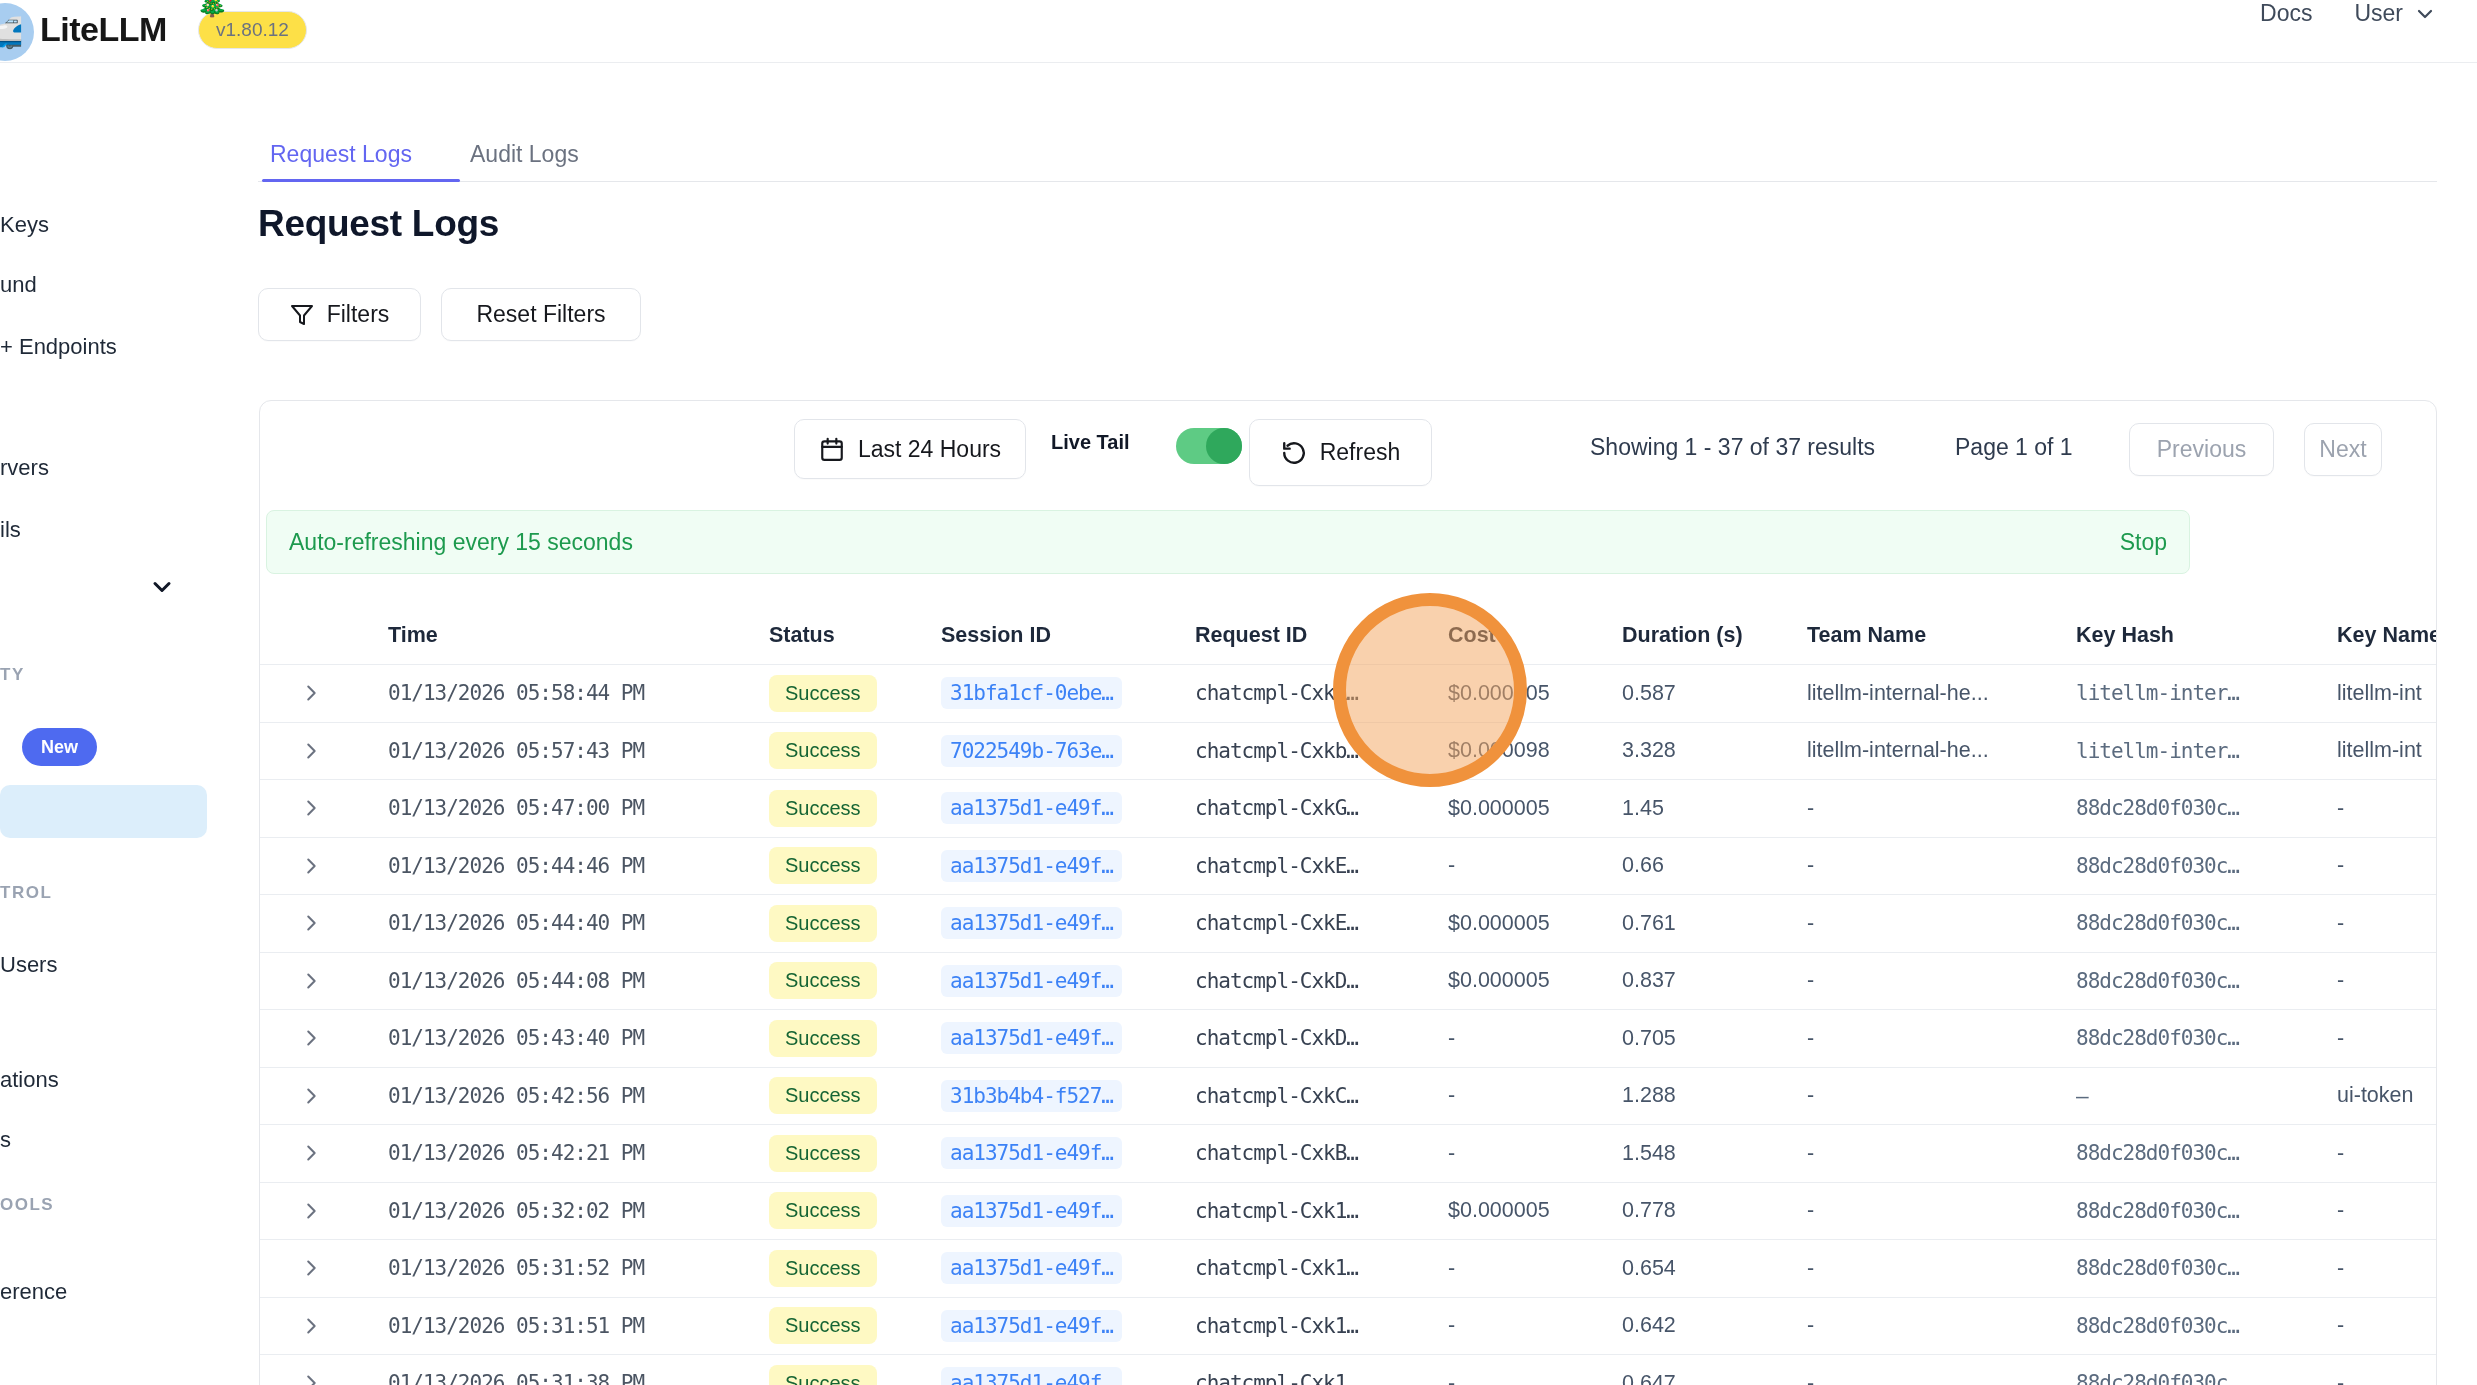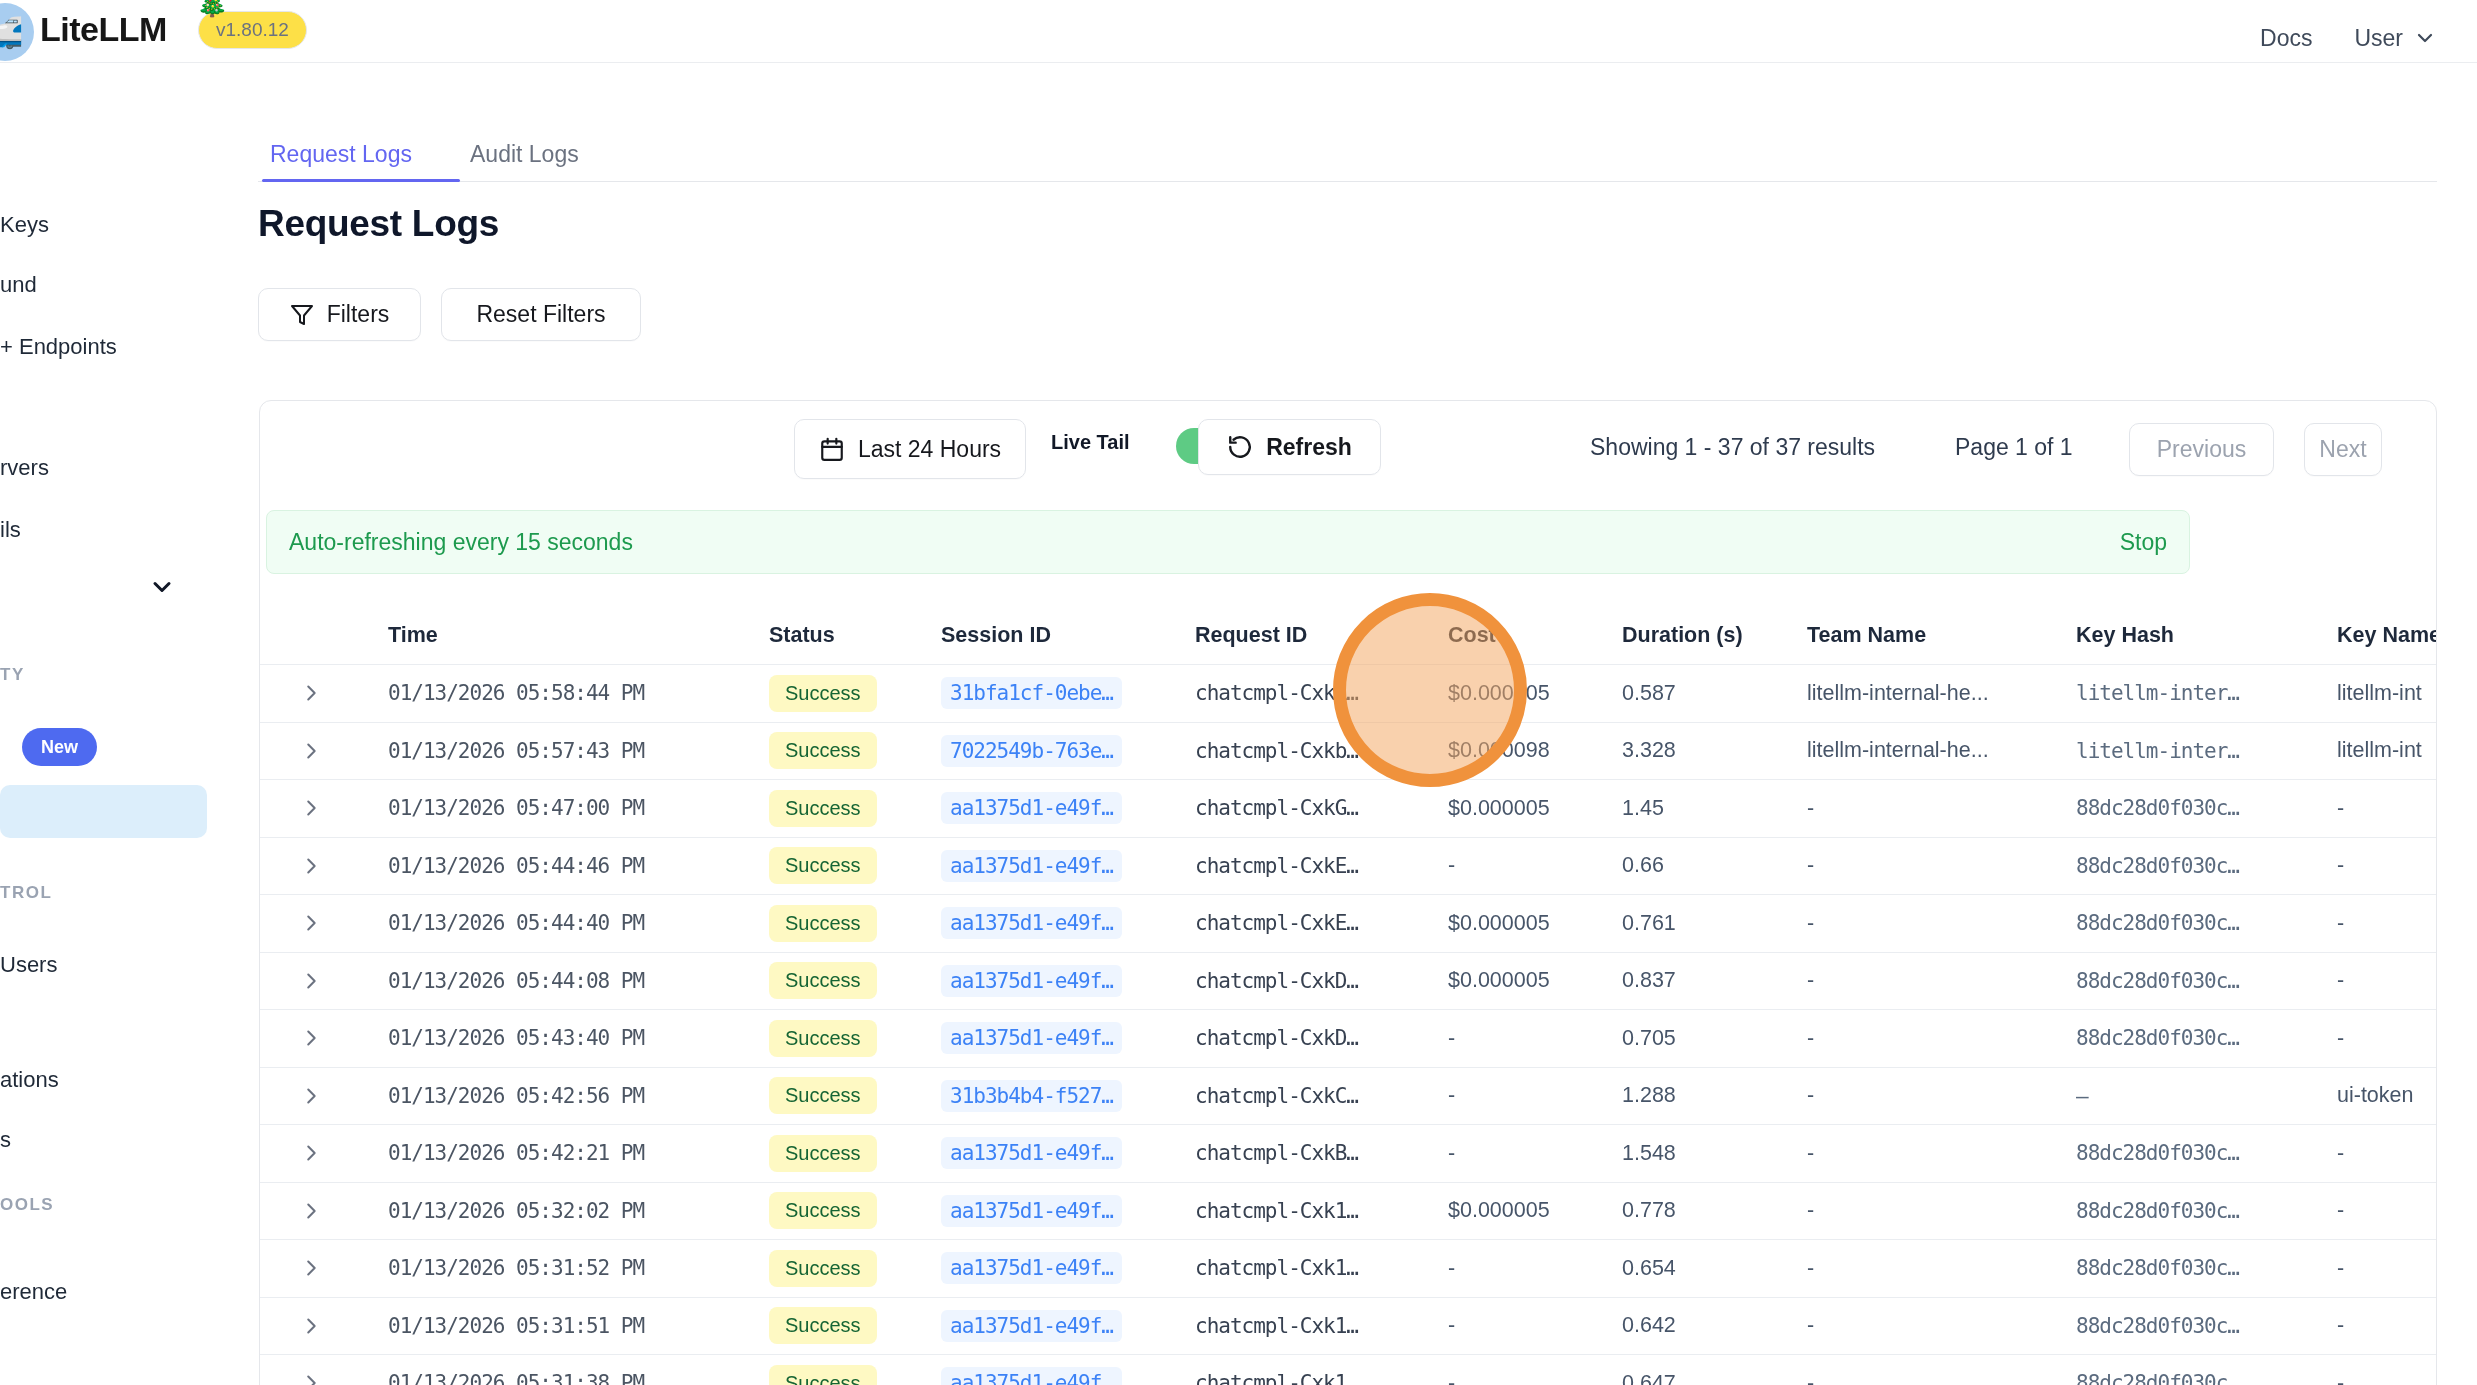--- a/index.html
+++ b/index.html
@@ -9,21 +9,21 @@
     background:#ffffff; color:#1f2937;
     position:relative; overflow:hidden;
   }
 
   
   .navbar { position:absolute; left:0; top:0; width:2477px; height:63px; background:#fff; border-bottom:1px solid #ebedf0; z-index:5; }
   .logo-circle { position:absolute; left:-24px; top:3px; width:58px; height:58px; border-radius:50%; background:#a8cdf0; display:flex; align-items:center; justify-content:center; font-size:30px; overflow:hidden; }
   .brand { position:absolute; left:40px; top:10px; font-size:34px; font-weight:800; color:#171717; letter-spacing:-0.5px; }
   .tree { position:absolute; left:196px; top:-12px; font-size:26px; z-index:6; }
   .version-badge { position:absolute; left:198px; top:11px; height:38px; padding:0 17px; border:1px solid #e5e7eb; background:#fde047; border-radius:19px; display:flex; align-items:center; font-size:19px; color:#6b7280; }
-  .nav-right { position:absolute; right:40px; top:0; height:76px; display:flex; align-items:center; gap:42px; font-size:23px; color:#3f4a5a; }
+  .nav-right { position:absolute; right:40px; top:0; height:76px; display:flex; align-items:flex-start; gap:42px; font-size:23px; color:#3f4a5a; }
   .nav-user { display:flex; align-items:center; gap:10px; }
 
   
   .sidebar { position:absolute; left:0; top:63px; width:253px; bottom:0; background:#fff; z-index:2; }
   .snav { position:absolute; left:0; white-space:nowrap; font-size:22px; color:#1f2937; }
   .ssec { position:absolute; left:0; white-space:nowrap; font-size:17px; font-weight:700; color:#9aa3b2; letter-spacing:1.5px; }
   .badge-new { position:absolute; left:22px; height:38px; padding:0 19px; background:#4e6af0; color:#fff; border-radius:19px; font-size:18px; font-weight:600; display:flex; align-items:center; }
   .active-item { position:absolute; left:0; width:207px; height:53px; background:#dceefb; border-radius:10px; }
   .side-chevron { position:absolute; left:148px; }
 
@@ -43,21 +43,21 @@
 
   .search-wrap { position:absolute; left:41px; top:18px; width:459px; height:60px; }
   .search-input { width:100%; height:100%; border:1.5px solid #cfd5dd; border-radius:10px; padding:0 16px 0 56px; font-size:23px; color:#111827; outline:none; font-family:"Liberation Sans", sans-serif; }
   .search-input::placeholder { color:#9aa3af; }
   .search-icon { position:absolute; left:17px; top:17px; }
 
   .btn-date { position:absolute; left:534px; top:18px; width:232px; height:60px; }
   .livetail-label { position:absolute; left:791px; top:30px; font-size:20px; font-weight:600; color:#111827; }
   .toggle { position:absolute; left:916px; top:27px; width:66px; height:36px; border-radius:18px; background:#5ecb84; }
   .toggle .knob { position:absolute; right:0px; top:0px; width:36px; height:36px; border-radius:50%; background:#2fa85c; }
-  .btn-refresh { position:absolute; left:938px; top:18px; width:183px; height:56px;font-weight:bold; }
+  .btn-refresh { position:absolute; left:989px; top:18px; width:183px; height:67px; }
 
   .results-summary { position:absolute; left:1330px; top:33px; width:332px; font-size:23px; color:#2f3b4e; white-space:nowrap; }
   .page-info { position:absolute; left:1695px; top:33px; font-size:23px; font-weight:500; color:#2f3b4e; white-space:nowrap; }
   .btn-prev { position:absolute; left:1869px; top:22px; width:145px; height:53px; color:#9ca3af; }
   .btn-next { position:absolute; left:2044px; top:22px; width:78px; height:53px; color:#9ca3af; }
 
   .banner { position:absolute; left:6px; top:109px; width:1924px; height:64px; background:#f0fdf4; border:1px solid #d9f3e1; border-radius:8px; display:flex; align-items:center; justify-content:space-between; padding:0 22px; font-size:23px; color:#1d9a4e; }
   .banner .stop { color:#1d9a4e; cursor:pointer; }
 
   

